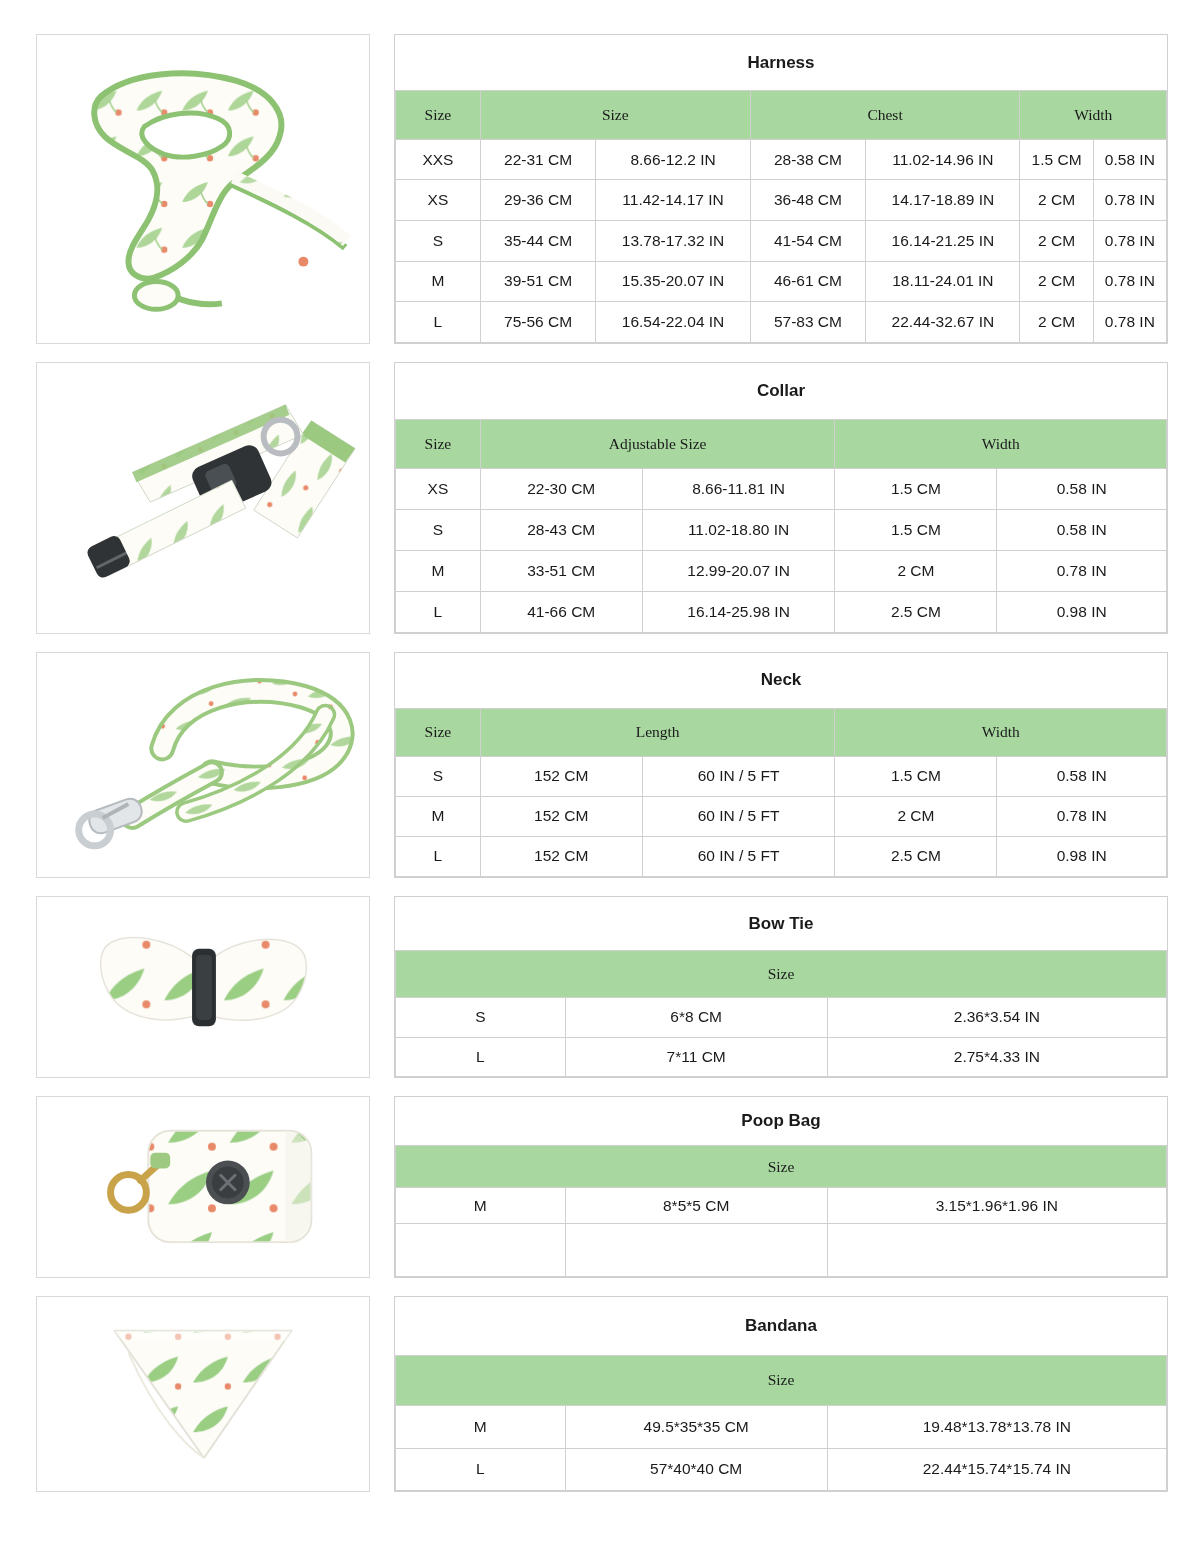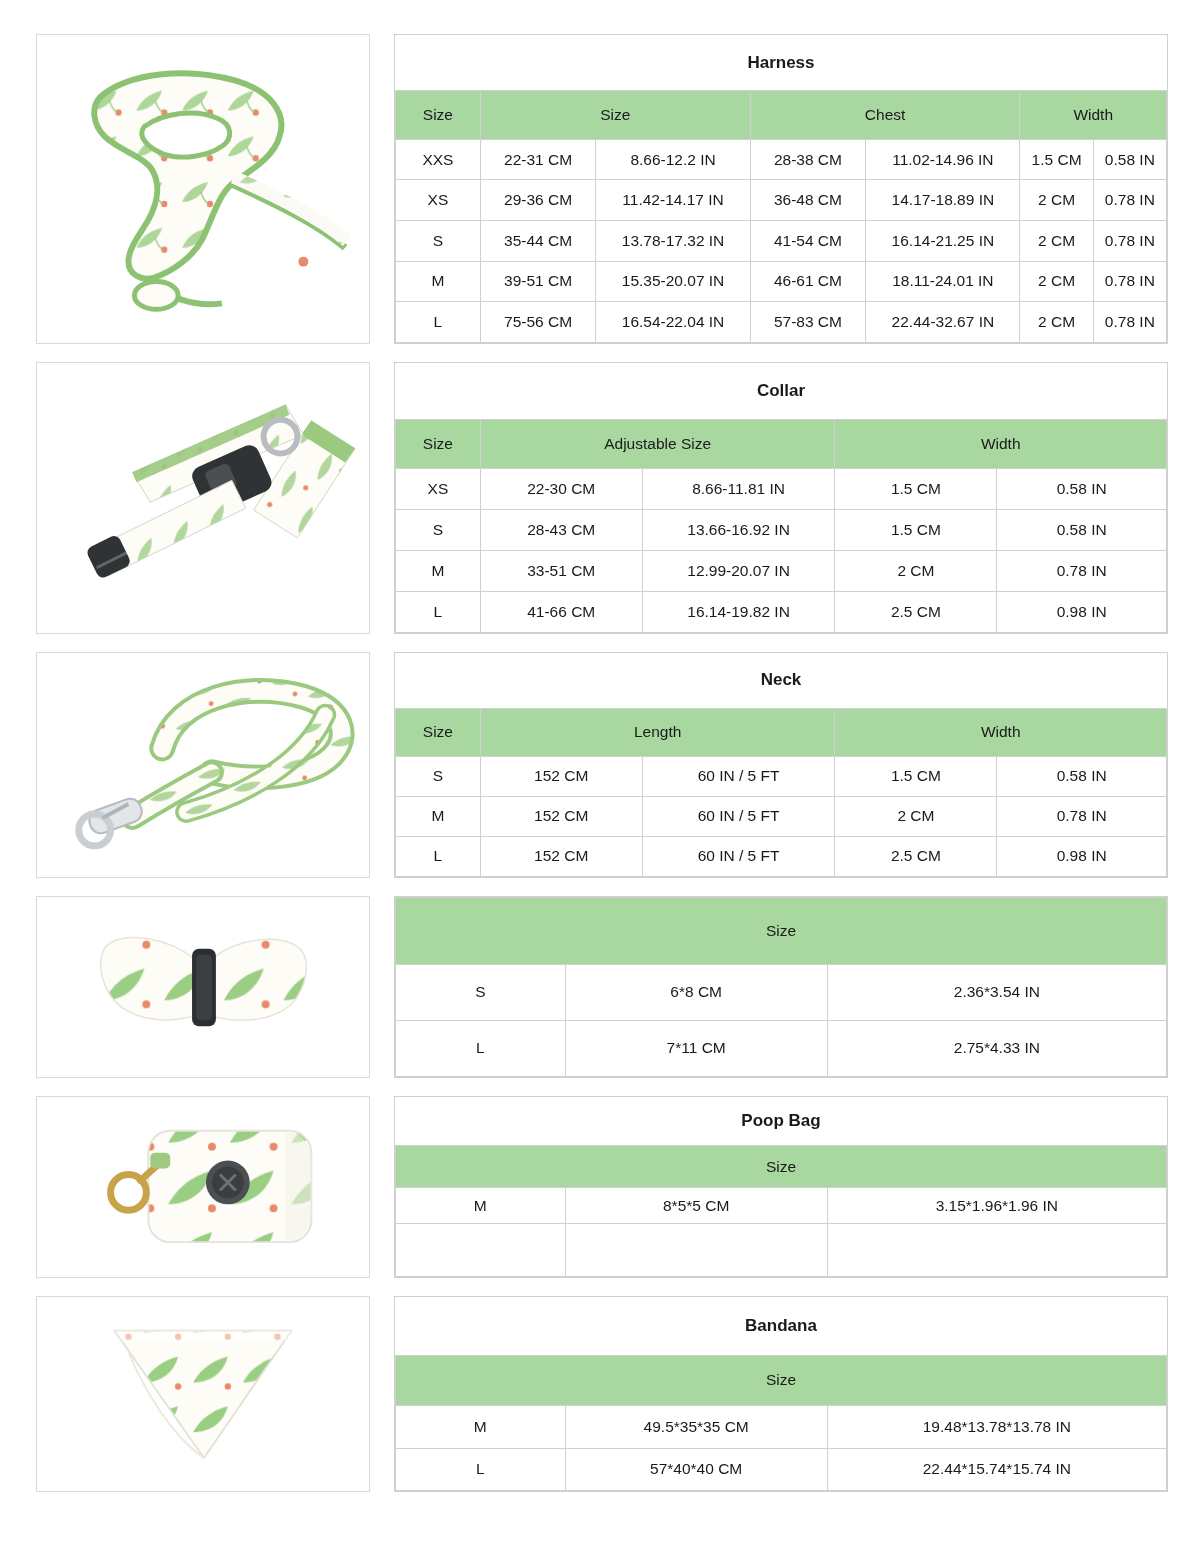--- a/index.html
+++ b/index.html
@@ -64,20 +64,21 @@
     border-right: none;
     font-size: 17px;
     font-weight: bold;
     padding: 11px 4px;
     background: #ffffff;
   }
   .head-row td {
     background: #a8d8a0;
     font-size: 15.5px;
     padding: 9px 4px;
+    font-family: Liberation Serif, serif;
   }
   .empty-row td {
     height: 40px;
   }
 
   
   .art { position: absolute; inset: 0; }
   svg { display: block; }
 </style>
 </head>
@@ -244,35 +245,35 @@
           <tr>
             <td>XS</td>
             <td>22-30 CM</td>
             <td>8.66-11.81 IN</td>
             <td>1.5 CM</td>
             <td>0.58 IN</td>
           </tr>
           <tr>
             <td>S</td>
             <td>28-43 CM</td>
-            <td>13.66-16.92 IN</td>
+            <td>11.02-18.80 IN</td>
             <td>1.5 CM</td>
             <td>0.58 IN</td>
           </tr>
           <tr>
             <td>M</td>
             <td>33-51 CM</td>
             <td>12.99-20.07 IN</td>
             <td>2 CM</td>
             <td>0.78 IN</td>
           </tr>
           <tr>
             <td>L</td>
             <td>41-66 CM</td>
-            <td>16.14-19.82 IN</td>
+            <td>16.14-25.98 IN</td>
             <td>2.5 CM</td>
             <td>0.98 IN</td>
           </tr>
         </tbody>
       </table>
     </div>
   </div>
 
   <div class="section">
     <div class="img-cell" style="height:226px">
@@ -368,20 +369,23 @@
       </svg>
     </div>
     <div class="table-cell">
       <table>
         <colgroup>
             <col style="width:22%">
             <col style="width:34%">
             <col style="width:44%">
           </colgroup>
         <tbody>
+          <tr class="title-row">
+            <td colspan="3">Bow Tie</td>
+          </tr>
           <tr class="head-row">
             <td colspan="3">Size</td>
           </tr>
           <tr>
             <td>S</td>
             <td>6*8 CM</td>
             <td>2.36*3.54 IN</td>
           </tr>
           <tr>
             <td>L</td>

